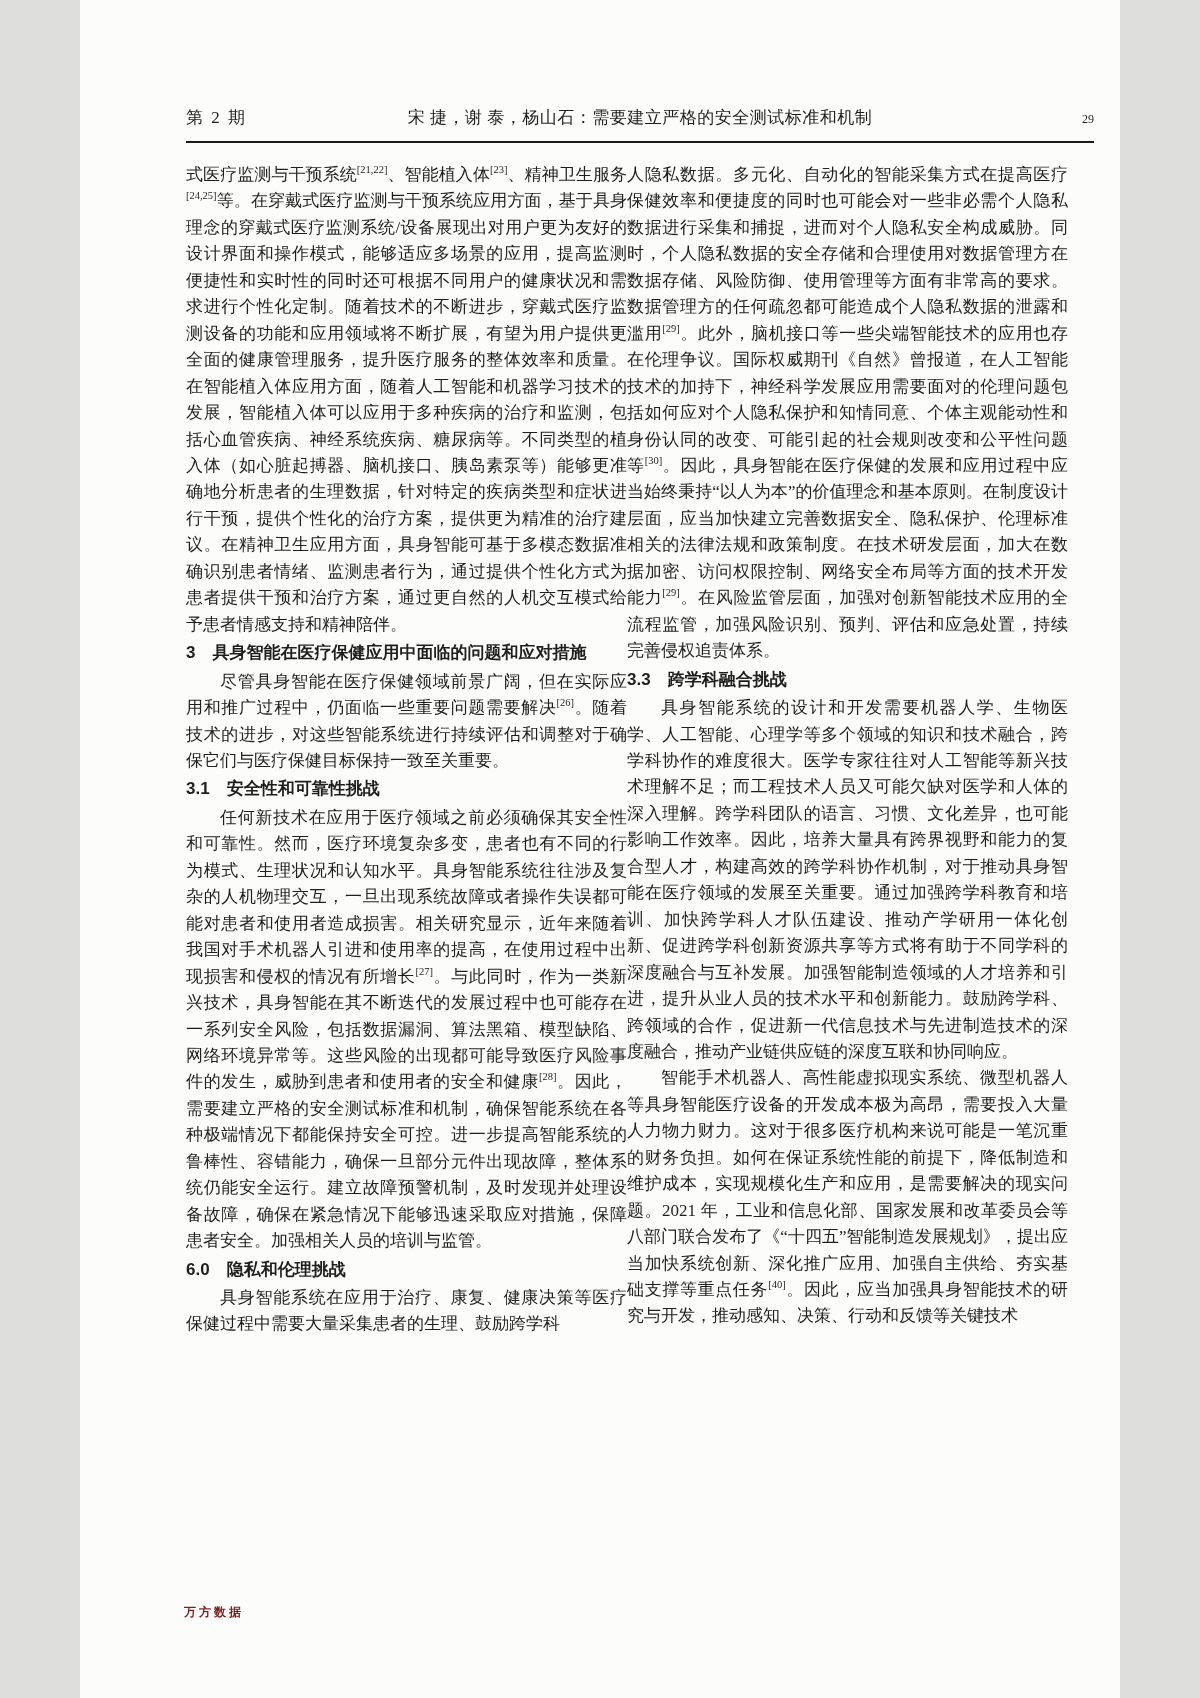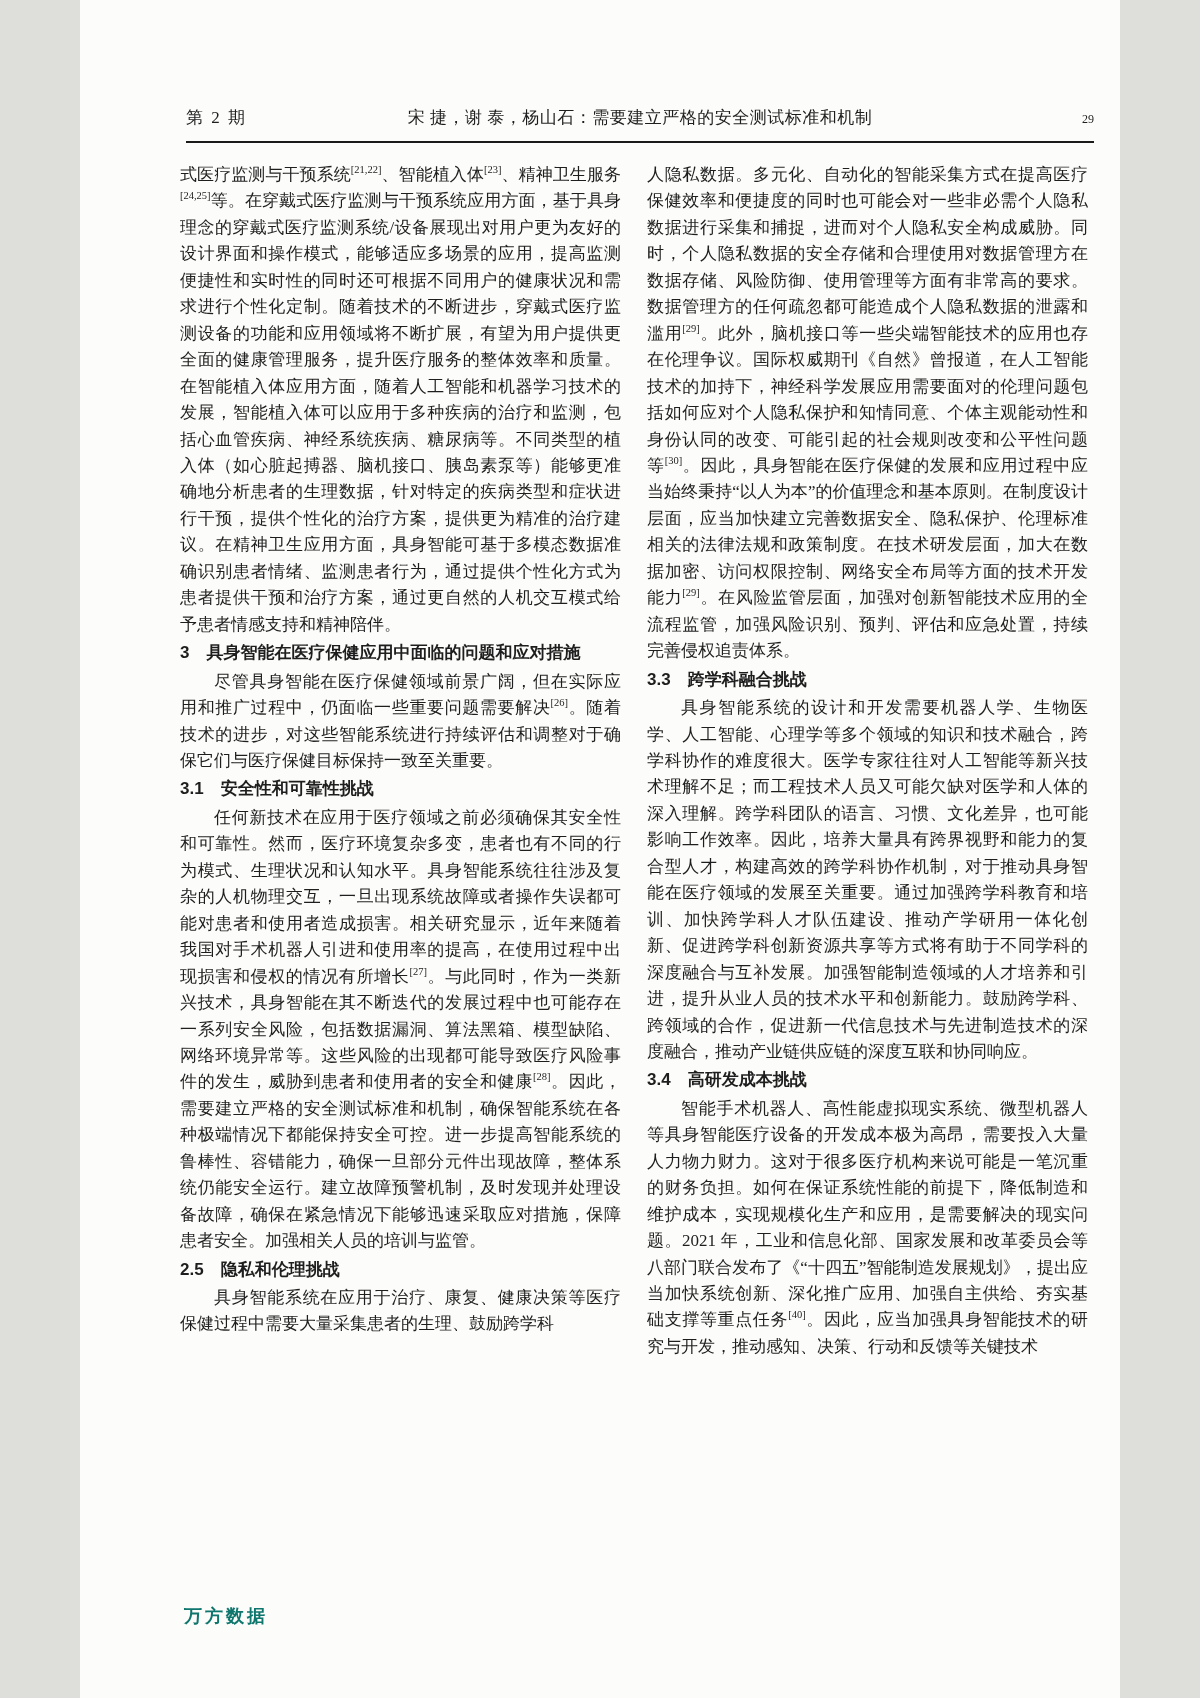--- a/index.html
+++ b/index.html
@@ -31,25 +31,24 @@
   .header-rule {
     position: absolute;
     left: 106px;
     top: 141px;
     width: 908px;
     height: 2px;
     background: #1a1a1a;
   }
   .columns {
     position: absolute;
-    left: 100px;
+    left: 106px;
     top: 162px;
     width: 908px;
     display: flex;
-    justify-content: space-between;
   }
   .col {
     width: 441px;
     font-size: 17px;
     line-height: 26.45px;
     text-align: justify;
   }
   .col p, .col h2, .col h3 {
     margin: 0;
     padding: 0;
@@ -65,23 +64,23 @@
   sup.ref {
     font-size: 10.5px;
     line-height: 0;
     vertical-align: super;
   }
   .watermark {
     position: absolute;
     left: 104px;
     top: 1604px;
     font-family: "Liberation Sans", "DejaVu Sans", sans-serif;
-    font-size: 18px;
+    font-size: 12px;
     font-weight: 700;
-    color: #0f766e;
+    color: #7f1d1d;
     letter-spacing: 3px;
   }
 </style>
 </head>
 <body>
 
 <div class="page">
 
   <div class="page-header">
     <span class="issue-label">第 2 期</span>
@@ -91,27 +90,26 @@
 
   <div class="header-rule"></div>
 
   <div class="columns">
     <div class="col">
         <p class="body">式医疗监测与干预系统<sup class="ref">[21,22]</sup>、智能植入体<sup class="ref">[23]</sup>、精神卫生服务<sup class="ref">[24,25]</sup>等。在穿戴式医疗监测与干预系统应用方面，基于具身理念的穿戴式医疗监测系统/设备展现出对用户更为友好的设计界面和操作模式，能够适应多场景的应用，提高监测便捷性和实时性的同时还可根据不同用户的健康状况和需求进行个性化定制。随着技术的不断进步，穿戴式医疗监测设备的功能和应用领域将不断扩展，有望为用户提供更全面的健康管理服务，提升医疗服务的整体效率和质量。在智能植入体应用方面，随着人工智能和机器学习技术的发展，智能植入体可以应用于多种疾病的治疗和监测，包括心血管疾病、神经系统疾病、糖尿病等。不同类型的植入体（如心脏起搏器、脑机接口、胰岛素泵等）能够更准确地分析患者的生理数据，针对特定的疾病类型和症状进行干预，提供个性化的治疗方案，提供更为精准的治疗建议。在精神卫生应用方面，具身智能可基于多模态数据准确识别患者情绪、监测患者行为，通过提供个性化方式为患者提供干预和治疗方案，通过更自然的人机交互模式给予患者情感支持和精神陪伴。</p>
         <h2 class="section-heading">3　具身智能在医疗保健应用中面临的问题和应对措施</h2>
         <p class="body indent">尽管具身智能在医疗保健领域前景广阔，但在实际应用和推广过程中，仍面临一些重要问题需要解决<sup class="ref">[26]</sup>。随着技术的进步，对这些智能系统进行持续评估和调整对于确保它们与医疗保健目标保持一致至关重要。</p>
         <h3 class="sub-heading">3.1　安全性和可靠性挑战</h3>
         <p class="body indent">任何新技术在应用于医疗领域之前必须确保其安全性和可靠性。然而，医疗环境复杂多变，患者也有不同的行为模式、生理状况和认知水平。具身智能系统往往涉及复杂的人机物理交互，一旦出现系统故障或者操作失误都可能对患者和使用者造成损害。相关研究显示，近年来随着我国对手术机器人引进和使用率的提高，在使用过程中出现损害和侵权的情况有所增长<sup class="ref">[27]</sup>。与此同时，作为一类新兴技术，具身智能在其不断迭代的发展过程中也可能存在一系列安全风险，包括数据漏洞、算法黑箱、模型缺陷、网络环境异常等。这些风险的出现都可能导致医疗风险事件的发生，威胁到患者和使用者的安全和健康<sup class="ref">[28]</sup>。因此，需要建立严格的安全测试标准和机制，确保智能系统在各种极端情况下都能保持安全可控。进一步提高智能系统的鲁棒性、容错能力，确保一旦部分元件出现故障，整体系统仍能安全运行。建立故障预警机制，及时发现并处理设备故障，确保在紧急情况下能够迅速采取应对措施，保障患者安全。加强相关人员的培训与监管。</p>
-        <h3 class="sub-heading">2.5　隐私和伦理挑战</h3>
+        <h3 class="sub-heading">6.0　隐私和伦理挑战</h3>
         <p class="body indent">具身智能系统在应用于治疗、康复、健康决策等医疗保健过程中需要大量采集患者的生理、鼓励跨学科</p>
       </div>
     <div class="col">
         <p class="body">人隐私数据。多元化、自动化的智能采集方式在提高医疗保健效率和便捷度的同时也可能会对一些非必需个人隐私数据进行采集和捕捉，进而对个人隐私安全构成威胁。同时，个人隐私数据的安全存储和合理使用对数据管理方在数据存储、风险防御、使用管理等方面有非常高的要求。数据管理方的任何疏忽都可能造成个人隐私数据的泄露和滥用<sup class="ref">[29]</sup>。此外，脑机接口等一些尖端智能技术的应用也存在伦理争议。国际权威期刊《自然》曾报道，在人工智能技术的加持下，神经科学发展应用需要面对的伦理问题包括如何应对个人隐私保护和知情同意、个体主观能动性和身份认同的改变、可能引起的社会规则改变和公平性问题等<sup class="ref">[30]</sup>。因此，具身智能在医疗保健的发展和应用过程中应当始终秉持“以人为本”的价值理念和基本原则。在制度设计层面，应当加快建立完善数据安全、隐私保护、伦理标准相关的法律法规和政策制度。在技术研发层面，加大在数据加密、访问权限控制、网络安全布局等方面的技术开发能力<sup class="ref">[29]</sup>。在风险监管层面，加强对创新智能技术应用的全流程监管，加强风险识别、预判、评估和应急处置，持续完善侵权追责体系。</p>
         <h3 class="sub-heading">3.3　跨学科融合挑战</h3>
         <p class="body indent">具身智能系统的设计和开发需要机器人学、生物医学、人工智能、心理学等多个领域的知识和技术融合，跨学科协作的难度很大。医学专家往往对人工智能等新兴技术理解不足；而工程技术人员又可能欠缺对医学和人体的深入理解。跨学科团队的语言、习惯、文化差异，也可能影响工作效率。因此，培养大量具有跨界视野和能力的复合型人才，构建高效的跨学科协作机制，对于推动具身智能在医疗领域的发展至关重要。通过加强跨学科教育和培训、加快跨学科人才队伍建设、推动产学研用一体化创新、促进跨学科创新资源共享等方式将有助于不同学科的深度融合与互补发展。加强智能制造领域的人才培养和引进，提升从业人员的技术水平和创新能力。鼓励跨学科、跨领域的合作，促进新一代信息技术与先进制造技术的深度融合，推动产业链供应链的深度互联和协同响应。</p>
-        <h3 class="sub-heading">3.4　高研发成本挑战</h3>
         <p class="body indent">智能手术机器人、高性能虚拟现实系统、微型机器人等具身智能医疗设备的开发成本极为高昂，需要投入大量人力物力财力。这对于很多医疗机构来说可能是一笔沉重的财务负担。如何在保证系统性能的前提下，降低制造和维护成本，实现规模化生产和应用，是需要解决的现实问题。2021 年，工业和信息化部、国家发展和改革委员会等八部门联合发布了《“十四五”智能制造发展规划》，提出应当加快系统创新、深化推广应用、加强自主供给、夯实基础支撑等重点任务<sup class="ref">[40]</sup>。因此，应当加强具身智能技术的研究与开发，推动感知、决策、行动和反馈等关键技术</p>
       </div>
   </div>
 
   <div class="watermark">万方数据</div>
 
 </div>
 
 </body></html>

